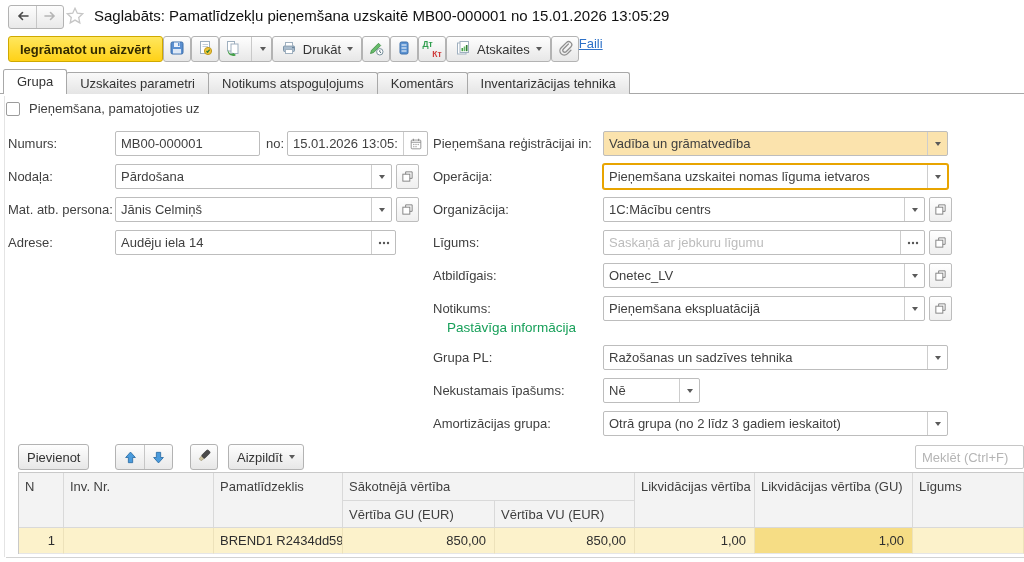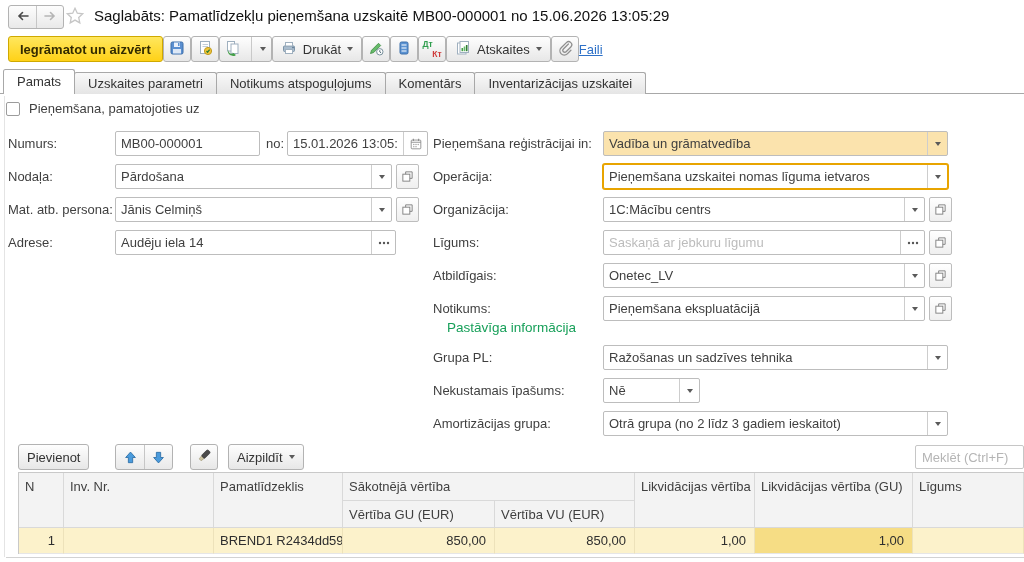--- a/index.html
+++ b/index.html
@@ -8,21 +8,21 @@
   button { cursor:pointer; }
 
   
   .navgrp { position:absolute; left:8px; top:5px; display:flex; border:1px solid #b3b3b3; border-radius:3px; overflow:hidden; background:linear-gradient(#fdfdfd,#e9e9e9); }
   .navbtn { width:27px; height:22px; display:flex; align-items:center; justify-content:center; border:none; background:transparent; }
   .navbtn + .navbtn { border-left:1px solid #c6c6c6; }
   .star { position:absolute; left:64px; top:5px; width:22px; height:22px; display:flex; align-items:center; justify-content:center; cursor:pointer; }
   .title { position:absolute; left:94px; top:7px; font-size:15px; color:#111; white-space:nowrap; }
 
   
-  .toolbar { position:absolute; left:8px; top:36px; display:flex; align-items:center; gap:0; }
+  .toolbar { position:absolute; left:8px; top:36px; display:flex; gap:0; }
   .btn { display:inline-flex; align-items:center; justify-content:center; gap:6px; height:26px; padding:0 8px; border:1px solid #b3b3b3; border-radius:3px; background:linear-gradient(#fefefe,#e7e7e7); font-size:13px; color:#333; white-space:nowrap; }
   .btn.primary { background:linear-gradient(#ffe75e,#ffd117); border-color:#cfa900; font-weight:bold; color:#332b00; padding:0 11px; }
   .btn.ic { width:28px; padding:0; }
   .caret { width:0; height:0; border-left:3.5px solid transparent; border-right:3.5px solid transparent; border-top:4.5px solid #5a5a5a; display:inline-block; }
   .vdiv { width:1px; align-self:stretch; background:#c9c9c9; margin:0 2px 0 4px; }
   .lnk { font-size:13px; color:#2e71c8; text-decoration:underline; cursor:pointer; }
   .dtkt { position:relative; width:19px; height:18px; }
   .dtkt i { position:absolute; font-style:normal; font-size:8.5px; font-weight:bold; line-height:1; }
   .dtkt i.t { left:0; top:0; color:#2f9e4e; }
   .dtkt i.b { right:0; bottom:0; color:#cf3b3b; }
@@ -83,21 +83,21 @@
       <span><svg width="16" height="16" viewBox="0 0 16 16">
             <path d="M3 8 H12 M8.5 4.5 L12 8 l-3.5 3.5" stroke="#b5b5b5" stroke-width="1.6" fill="none" stroke-linecap="round"></path>
           </svg></span>
     </button>
   </div>
   <span class="star">
     <svg width="20" height="20" viewBox="0 0 20 20">
         <path d="M10 2.2 l2.3 5 5.4.6 -4 3.7 1.1 5.4 -4.8-2.8 -4.8 2.8 1.1-5.4 -4-3.7 5.4-.6z" fill="none" stroke="#c6c6c6" stroke-width="1.3"></path>
       </svg>
   </span>
-  <div class="title">Saglabāts: Pamatlīdzekļu pieņemšana uzskaitē MB00-000001 no 15.06.2026 13:05:29</div>
+  <div class="title">Saglabāts: Pamatlīdzekļu pieņemšana uzskaitē MB00-000001 no 15.01.2026 13:05:29</div>
 
   <div class="toolbar">
     <button class="btn primary">Iegrāmatot un aizvērt</button>
     <button class="btn ic">
       <span><svg width="16" height="16" viewBox="0 0 16 16">
             <rect x="2" y="2" width="12" height="12" rx="1.5" fill="#5b8fd0" stroke="#3c6ea9"></rect>
             <rect x="5" y="2.5" width="6" height="4.5" fill="#eaf1fb"></rect>
             <rect x="9" y="3" width="1.5" height="3" fill="#5b8fd0"></rect>
             <rect x="4" y="9" width="8" height="4.5" fill="#dde8f6"></rect>
           </svg></span>
@@ -165,25 +165,25 @@
     <button class="btn ic">
       <span><svg width="16" height="16" viewBox="0 0 16 16">
             <path d="M11.4 4.0 L6.4 9.0 a1.9 1.9 0 0 0 2.7 2.7 l4.7-4.7 a3.1 3.1 0 0 0 -4.4-4.4 L4.2 7.8 a4.3 4.3 0 0 0 6.1 6.1 l3.6-3.6" fill="none" stroke="#8f8f8f" stroke-width="1.3" stroke-linecap="round"></path>
           </svg></span>
     </button>
     <span class="lnk">Faili</span>
   </div>
 
   <div class="tabline"></div>
   <div class="tabs">
-    <div class="tab active">Pamats</div>
+    <div class="tab active">Grupa</div>
     <div class="tab">Uzskaites parametri</div>
     <div class="tab">Notikums atspoguļojums</div>
     <div class="tab">Komentārs</div>
-    <div class="tab">Inventarizācijas uzskaitei</div>
+    <div class="tab">Inventarizācijas tehnika</div>
   </div>
 
   <div class="cbrow">
     <div class="cb"></div>
     <span class="cblbl">Pieņemšana, pamatojoties uz</span>
   </div>
 
   <div class="vline"></div>
 
   <div class="frow" style="top:131px">

